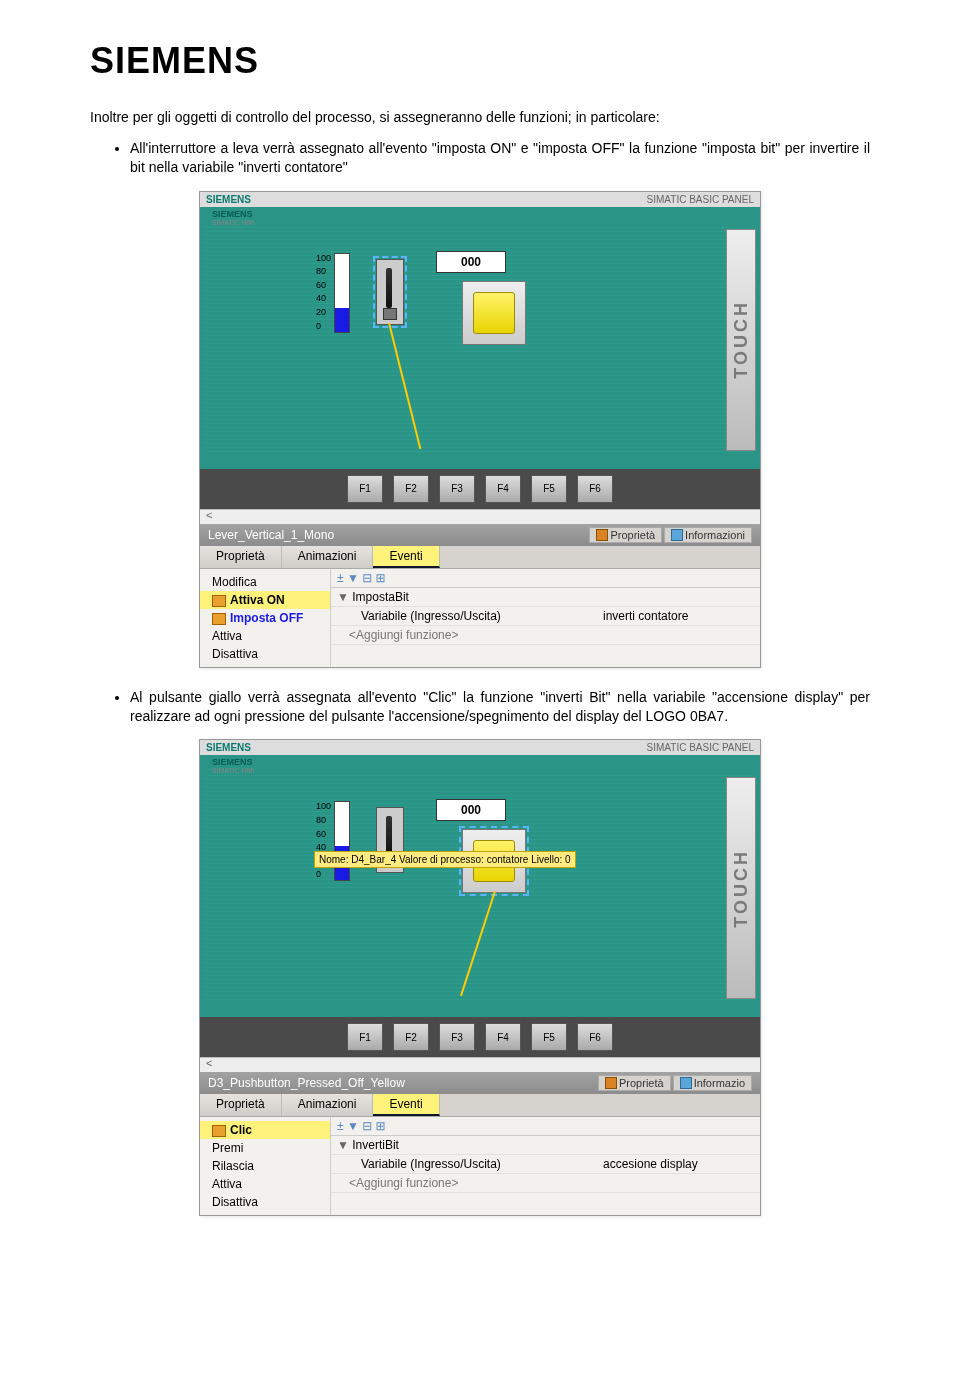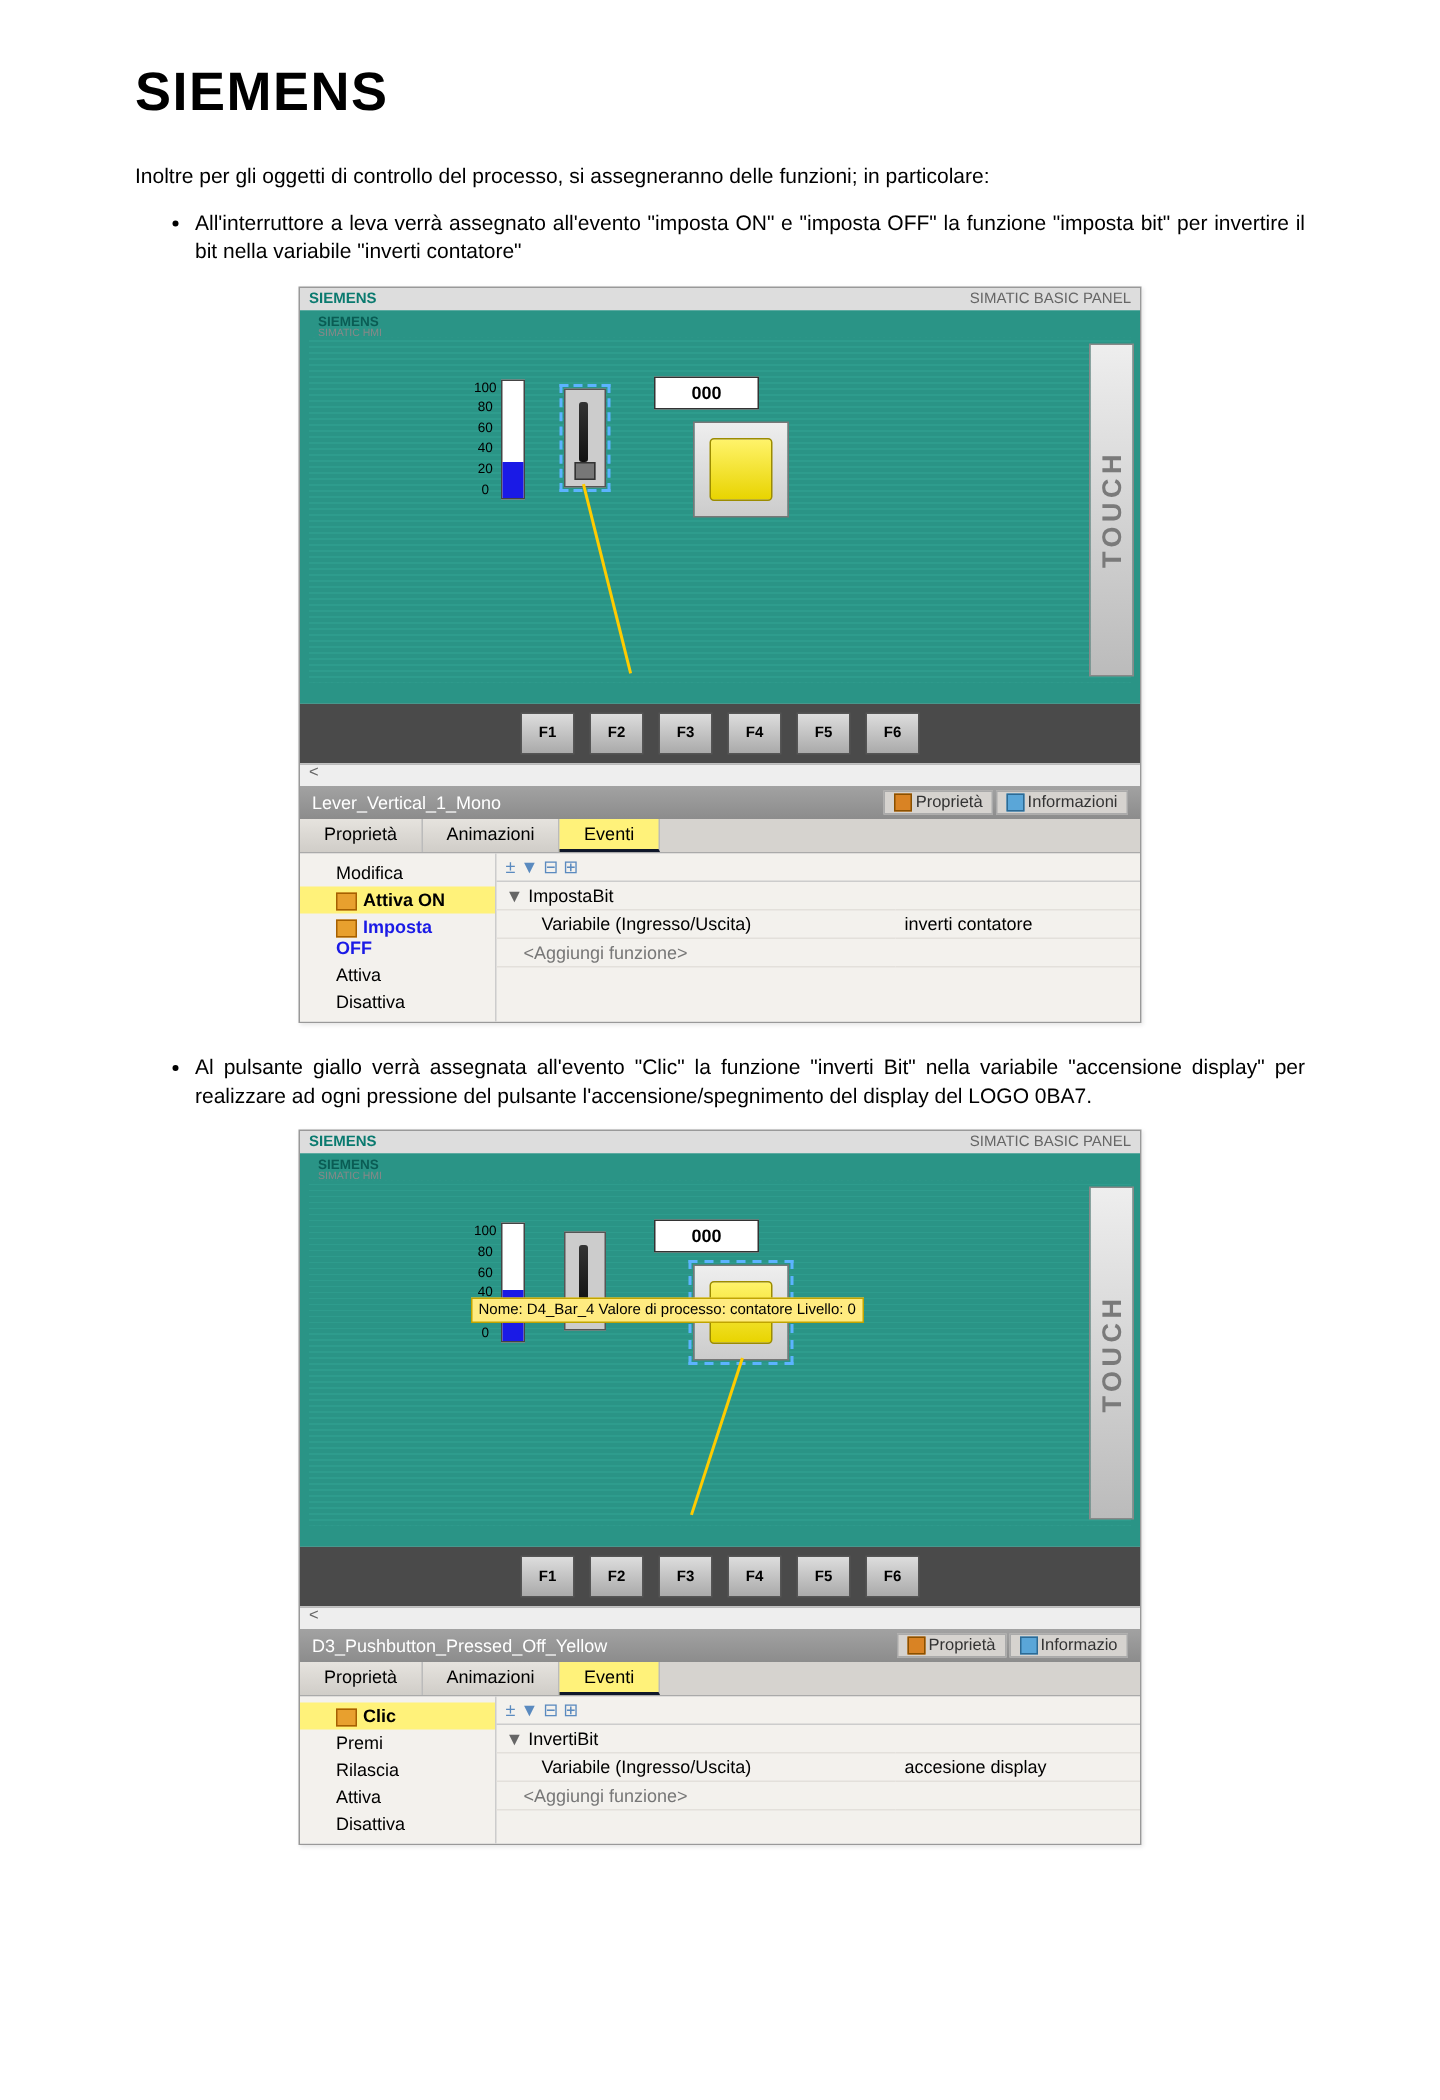--- a/index.html
+++ b/index.html
@@ -12,45 +12,45 @@
   .pnl-head{background:#ddd;display:flex;align-items:center;padding:2px 6px;font-size:10px;color:#0a7a6f;font-weight:bold}
   .pnl-head .brand{flex:1}
   .pnl-head .prod{color:#666;font-weight:normal}
   .hmi{background:#2a9486;position:relative;height:230px;border:6px solid #2a9486;border-top-width:18px;border-bottom-width:14px;display:flex;flex-direction:column}
   .hmi-inner{background:repeating-linear-gradient(0deg,#2a9486,#2a9486 3px,#2e9c8d 3px,#2e9c8d 4px),repeating-linear-gradient(90deg,transparent,transparent 3px,rgba(255,255,255,0.06) 3px,rgba(255,255,255,0.06) 4px);flex:1;position:relative}
   .hmi-sub{position:absolute;top:-16px;left:6px;color:#0a5c54;font-size:9px;font-weight:bold}
   .hmi-sub2{position:absolute;top:-6px;left:6px;color:#888;font-size:7px}
   .touch{position:absolute;right:-2px;top:4px;bottom:4px;width:28px;background:linear-gradient(180deg,#eee,#bbb);border:1px solid #888;display:flex;align-items:center;justify-content:center}
   .touch span{writing-mode:vertical-rl;transform:rotate(180deg);font-size:18px;font-weight:bold;color:#7a7a7a;letter-spacing:3px}
   .bargraph{position:absolute;left:110px;top:28px;display:flex}
-  .ticks{display:flex;flex-direction:column;justify-content:space-between;height:78px;font-size:9px;text-align:center;margin-right:3px;color:#000}
+  .ticks{display:flex;flex-direction:column;justify-content:space-between;height:78px;font-size:9px;text-align:left;margin-right:3px;color:#000}
   .bg-bar{width:14px;height:78px;background:#fff;border:1px solid #444;position:relative}
   .bg-fill{position:absolute;bottom:0;left:0;right:0;background:#1a1ae6}
   .lever{position:absolute;left:170px;top:34px;width:26px;height:64px;background:#ccc;border:1px solid #555;outline:2px dashed #5cb3ff;outline-offset:1px}
   .lever:after{content:"";position:absolute;left:9px;top:8px;width:6px;height:40px;background:linear-gradient(180deg,#333,#111);border-radius:2px}
   .lever:before{content:"";position:absolute;left:6px;bottom:4px;width:12px;height:10px;background:#777;border:1px solid #333}
   .disp000{position:absolute;left:230px;top:26px;width:68px;height:20px;background:#fff;border:1px solid #333;font-size:12px;display:flex;align-items:center;justify-content:center;font-weight:bold}
   .pushbtn{position:absolute;left:256px;top:56px;width:62px;height:62px;background:linear-gradient(180deg,#eee,#ccc);border:1px solid #777;display:flex;align-items:center;justify-content:center}
   .pushbtn .cap{width:40px;height:40px;background:linear-gradient(180deg,#fff36a,#e8d400);border:1px solid #9c8c00;border-radius:3px}
   .fkeys{background:#4a4a4a;padding:6px 0;display:flex;justify-content:center;gap:10px}
-  .fkey{width:34px;height:26px;background:linear-gradient(180deg,#ddd,#aaa);border:1px solid #555;font-size:10px;font-weight:bold;display:flex;align-items:center;justify-content:center}
+  .fkey{width:34px;height:26px;background:linear-gradient(180deg,#ddd,#aaa);border:1px solid #555;font-size:10px;font-weight:normal;display:flex;align-items:center;justify-content:center}
   .scroll-bot{height:14px;background:#eee;border-top:1px solid #bbb;position:relative}
   .scroll-bot:before{content:"<";position:absolute;left:6px;top:-1px;font-size:11px;color:#666}
   .propbar{background:linear-gradient(180deg,#a2a2a2,#8c8c8c);color:#fff;font-size:12px;padding:3px 8px;display:flex;align-items:center}
   .propbar .nm{flex:1}
   .propbar .tabs{display:flex;gap:2px}
   .propbar .tb{background:#d6d3cf;color:#333;font-size:11px;padding:1px 6px;border:1px solid #aaa;display:flex;align-items:center;gap:2px}
   .propbar .tb .ic{width:10px;height:10px;background:#d98324;border:1px solid #8a5000}
   .propbar .tb .ic2{width:10px;height:10px;background:#5aa6d8;border:1px solid #2d6a94}
   .subtabs{display:flex;background:#d6d3cf;border-bottom:1px solid #aaa}
   .subtab{font-size:12px;padding:3px 16px;border-right:1px solid #bbb;background:linear-gradient(180deg,#e6e3de,#d0cdc8)}
   .subtab.act{background:#fff27a;border-bottom:2px solid #0f172a}
   .ev-body{display:flex;background:#f3f1ed;font-size:12px}
   .ev-left{width:130px;border-right:1px solid #ccc;padding:4px 0}
-  .ev-left .row{padding:2px 24px}
+  .ev-left .row{padding:2px 12px}
   .ev-left .row.on{background:#fff27a;font-weight:bold}
   .ev-left .row.off{color:#1a1ae6;font-weight:bold}
   .ev-left .row .bullet{display:inline-block;width:12px;height:10px;background:#e8a02e;margin-right:4px;vertical-align:middle;border:1px solid #a66000}
   .ev-right{flex:1}
   .ev-tool{border-bottom:1px solid #ccc;padding:2px 6px;color:#5a8abf;font-size:12px}
   .ev-tab{width:100%;border-collapse:collapse}
   .ev-tab td{padding:2px 6px;border-bottom:1px solid #e3e0db}
   .ev-tab td.k{width:230px}
   .ev-tab .arr{color:#666}
   .footer{text-align:right;font-size:12px;margin-top:20px}

